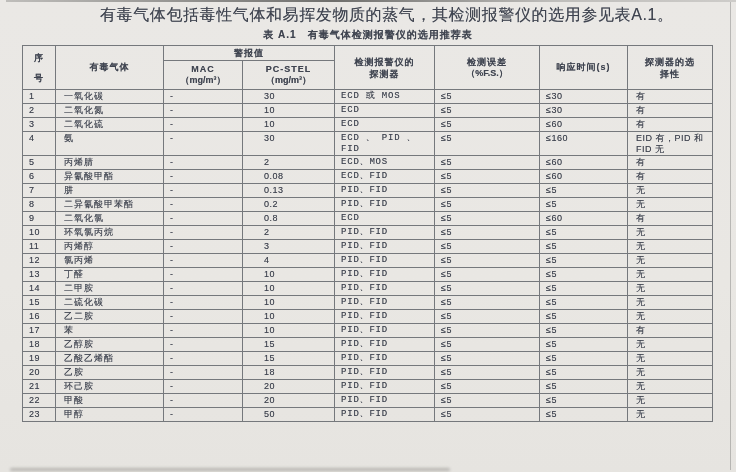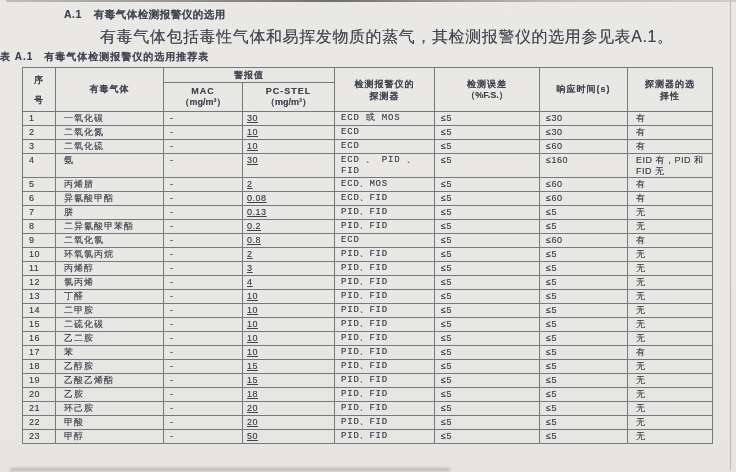--- a/index.html
+++ b/index.html
@@ -26,53 +26,50 @@
     background:rgba(138,136,132,.5);filter:blur(1.6px);border-radius:2px;}
 
   
   .titles{text-align:center;padding-top:5px;font-weight:bold;line-height:11px;}
   .t1{font-size:11px;letter-spacing:4px;}
   .t2{font-size:10px;margin-top:1px;letter-spacing:1px;}
   .t3{font-size:10.5px;margin-top:1px;letter-spacing:1px;}
   .section{margin:8px 0 0 64px;font-weight:bold;font-size:10.5px;letter-spacing:.5px;}
   .section .no{margin-right:12px;}
   .para{margin:5px 0 0 100px;font-size:16px;letter-spacing:.6px;}
-  .caption{text-align:left;font-weight:bold;font-size:10px;margin-top:2px;letter-spacing:1px;}
+  .caption{text-align:center;font-weight:bold;font-size:10px;margin-top:2px;letter-spacing:1px;}
 
   
   table{border-collapse:collapse;table-layout:fixed;width:690px;margin:3px 0 0 22px;font-size:9px;}
   col.c1{width:33px;} col.c2{width:108px;} col.c3{width:79px;} col.c4{width:92px;}
   col.c5{width:100px;} col.c6{width:105px;} col.c7{width:88px;} col.c8{width:85px;}
   th,td{border:1px solid var(--grid);line-height:11px;}
   th{font-weight:bold;text-align:center;vertical-align:middle;padding:1px 2px;letter-spacing:1px;}
   thead tr.group-row th{height:12px;}
   thead tr.sub-row th{height:26px;}
   th .unit{display:block;font-weight:bold;letter-spacing:0;}
   th .stack{display:inline-block;width:11px;word-break:break-all;line-height:20px;}
   th .wrap6{display:inline-block;max-width:62px;line-height:12px;}
   th .wrap5{display:inline-block;max-width:54px;line-height:12px;}
   tbody tr{height:14px;}
   td{vertical-align:top;padding:1px 4px 0 6px;letter-spacing:.5px;word-break:break-word;}
   td.c-gas{padding-left:8px;letter-spacing:1px;}
-  td.c-pcstel{padding-left:4px;text-decoration:underline;}
+  td.c-pcstel{padding-left:21px;}
   td.c-sel{padding-left:8px;}
   td.c-det{letter-spacing:.8px;font-family:Liberation Mono, monospace;}
 </style>
 </head>
 <body>
 
 <div class="page">
   <div class="scan-top-line"></div>
   <div class="scan-right-line"></div>
   <div class="scan-bottom-smudge"></div>
 
 
-  <div class="section">
-    <span class="no">A.1</span><span>有毒气体检测报警仪的选用</span>
-  </div>
 
   <p class="para">有毒气体包括毒性气体和易挥发物质的蒸气，其检测报警仪的选用参见表A.1。</p>
 
   <div class="caption">表 A.1　有毒气体检测报警仪的选用推荐表</div>
 
   <table>
     <colgroup>
       <col class="c1">
         <col class="c2">
         <col class="c3">

